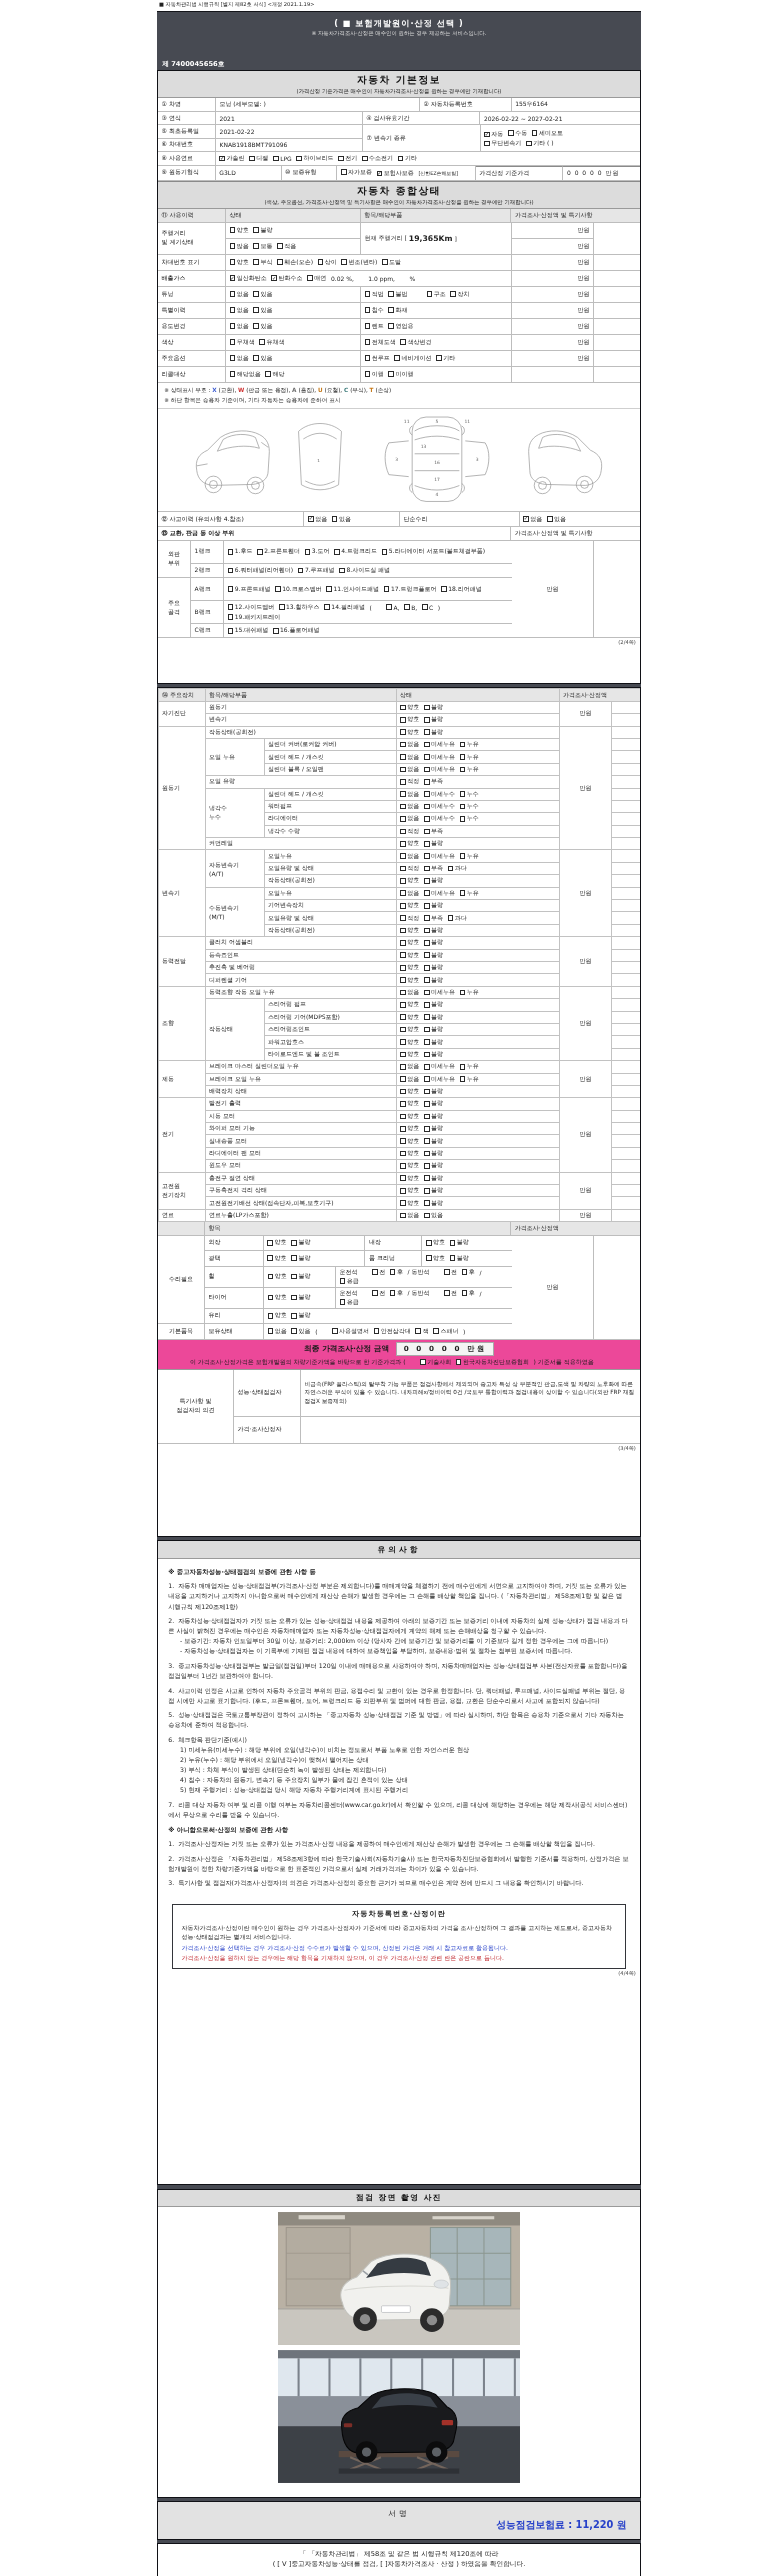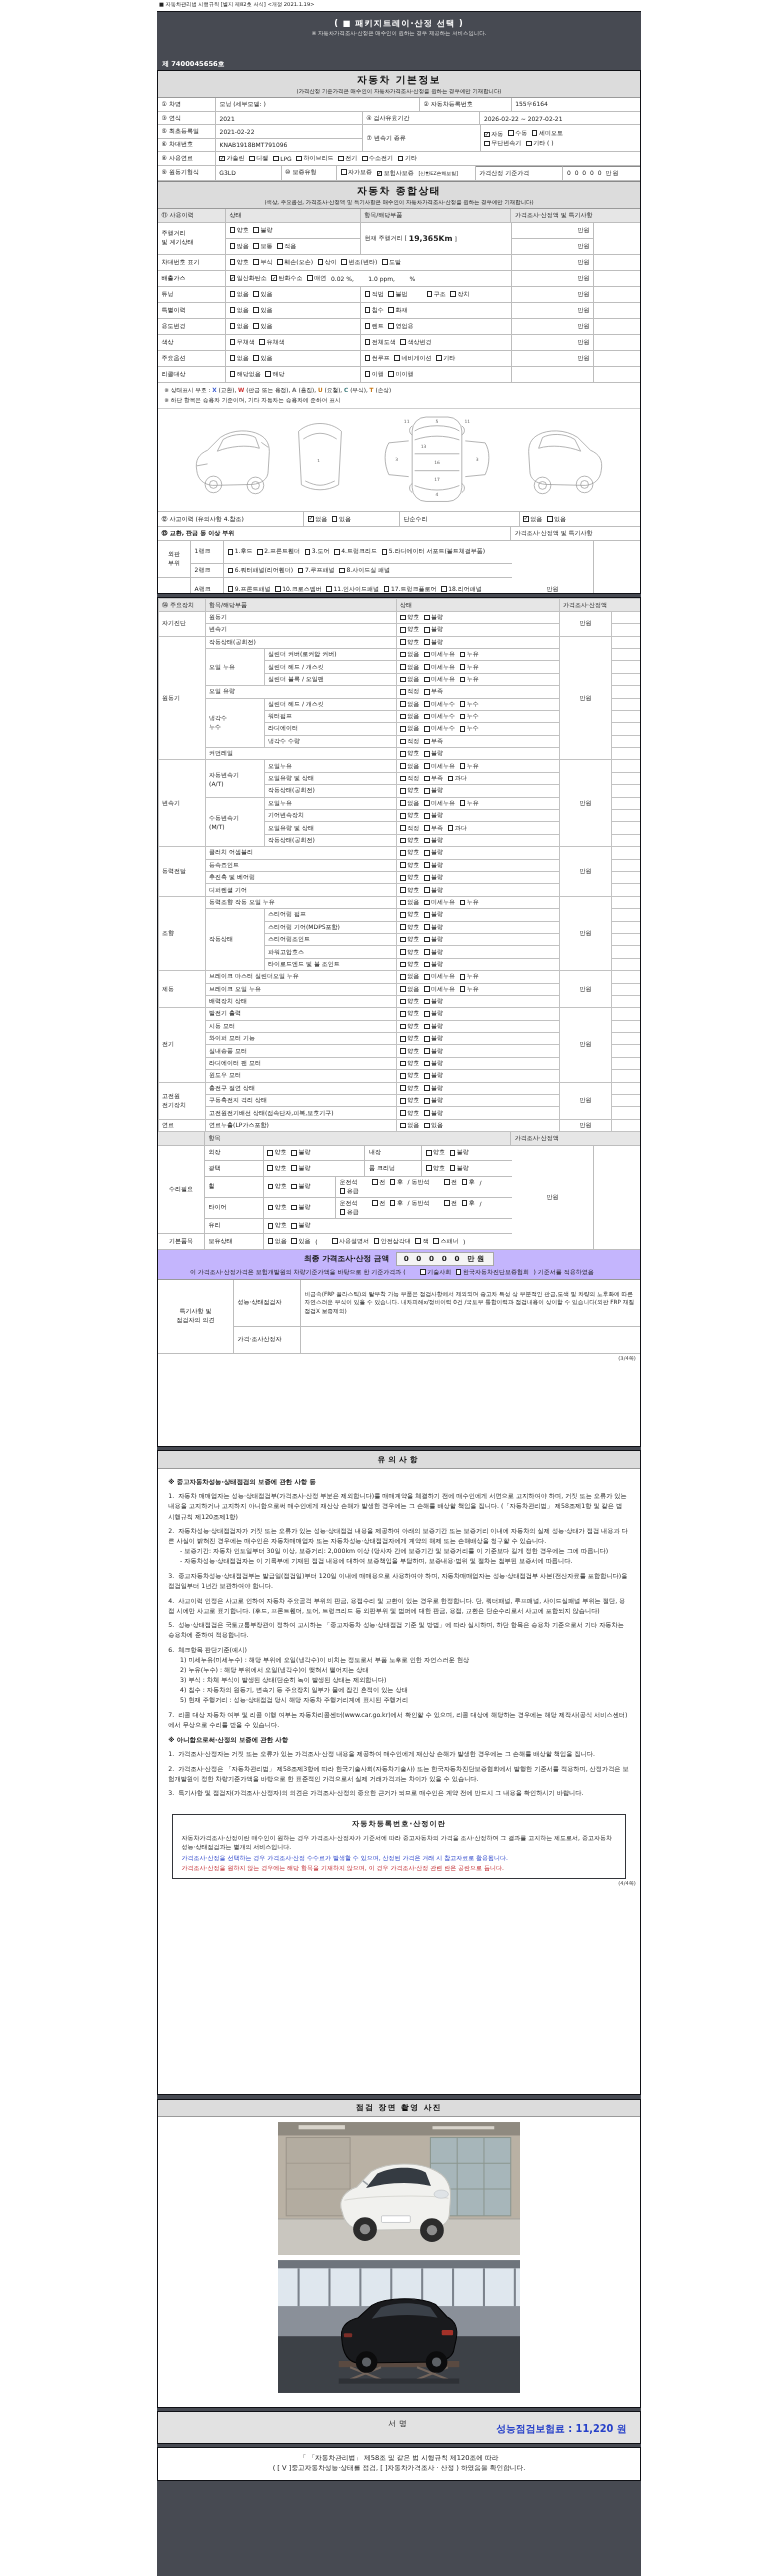--- a/index.html
+++ b/index.html
@@ -54,42 +54,42 @@
   .pricebox{border:1px solid #33353a;margin:5.2px 14.4px 0;padding:4.1px 8.2px}
   .pricebox .bt{text-align:center;font-weight:bold;font-size:7.2px;margin-bottom:3.1px;letter-spacing:1px}
   .pricebox .bl{font-size:6px;line-height:1.55;margin-bottom:1.5px}
   .marker{font-size:5.2px;color:#444;text-align:right;padding:1px 4.1px}
   
   .signblk{background:#e2e2e2;position:relative}
   .sign-t{font-size:7.7px;letter-spacing:3.1px;text-align:center;padding-top:7.2px;color:#222}
   .fee{position:absolute;right:13.4px;bottom:6.2px;font-size:9.8px;font-weight:bold}
   .statement{text-align:center;font-size:6.7px;line-height:1.55;padding-top:5.2px;color:#1b1b1b}
   .moneybox{border:0.5px solid #a8a8a8;background:#f4f4f4;padding:1px 6.2px;font-weight:bold;font-size:7.2px;letter-spacing:2.6px;margin-left:7.2px}
-  .finalband{background:#c4b5fd;border-bottom:0.5px solid #9a9a9a;padding:2.6px 0 2.1px;}
+  .finalband{background:#ec4899;border-bottom:0.5px solid #9a9a9a;padding:2.6px 0 2.1px;}
   .finalband .l1{font-size:7.7px;font-weight:bold;display:flex;align-items:center;justify-content:center}
   .finalband .l2{font-size:5.4px;margin-top:1.5px;display:flex;justify-content:center;align-items:center}
   .legend{padding:3.6px 6.2px 2.1px;font-size:5.7px;line-height:1.7;border-bottom:0.5px solid #cfcfcf}
   .diagzone{height:102px;display:flex;align-items:center;justify-content:center;gap:13.4px;border-bottom:0.5px solid #bdbdbd}
   svg text{font-family:"DejaVu Sans",sans-serif}
   .photo-wrap{display:flex;flex-direction:column;align-items:center;gap:5.2px;padding-top:5.2px}
 </style>
 </head>
 <body>
 
 <div class="topnote">■ 자동차관리법 시행규칙 [별지 제82호 서식] &lt;개정 2021.1.19&gt;</div>
 
 <div class="card">
 
   <div class="dochead">
-    <div class="doc-sub">( ■ 패키지트레이·산정 선택 )</div>
+    <div class="doc-sub">( ■ 보험개발원이·산정 선택 )</div>
     <div class="doc-note">※ 자동차가격조사·산정은 매수인이 원하는 경우 제공하는 서비스입니다.</div>
     <div class="doc-no">제 7400045656호</div>
   </div>
 
-  <div class="blk" style="height:524px">
+  <div class="blk" style="height:614px">
 
     <div class="shdr">
       <div class="t">자동차 기본정보</div>
       <div class="s">(가격산정 기준가격은 매수인이 자동차가격조사·산정을 원하는 경우에만 기재합니다)</div>
     </div>
 
     <div class="row">
       <div class="c lab" style="width:58px">① 차명</div>
       <div class="c" style="width:205px">모닝 (세부모델: )</div>
       <div class="c lab" style="width:92px">② 자동차등록번호</div>
@@ -1557,21 +1557,21 @@
             <circle cx="60" cy="140" r="9" fill="#5d6166"></circle>
           <circle cx="196" cy="140" r="21" fill="#0c0c0d"></circle>
             <circle cx="196" cy="140" r="9" fill="#5d6166"></circle>
         </g>
       </svg>
     </div>
   </div>
 
   <div class="gap"></div>
 
-  <div class="blk signblk" style="height:33px">
+  <div class="blk signblk" style="height:39px">
     <div class="sign-t">서명</div>
     <div class="fee" id="fee" style="color: rgb(39, 65, 201);">성능점검보험료 : 11,220 원</div>
   </div>
 
   <div class="gap"></div>
 
   <div class="blk statement" style="height:34px">
     <div>「 「자동차관리법」 제58조 및 같은 법 시행규칙 제120조에 따라</div>
     <div>( [ V ]중고자동차성능·상태를 점검,  [    ]자동차가격조사 · 산정 ) 하였음을 확인합니다.</div>
   </div>

